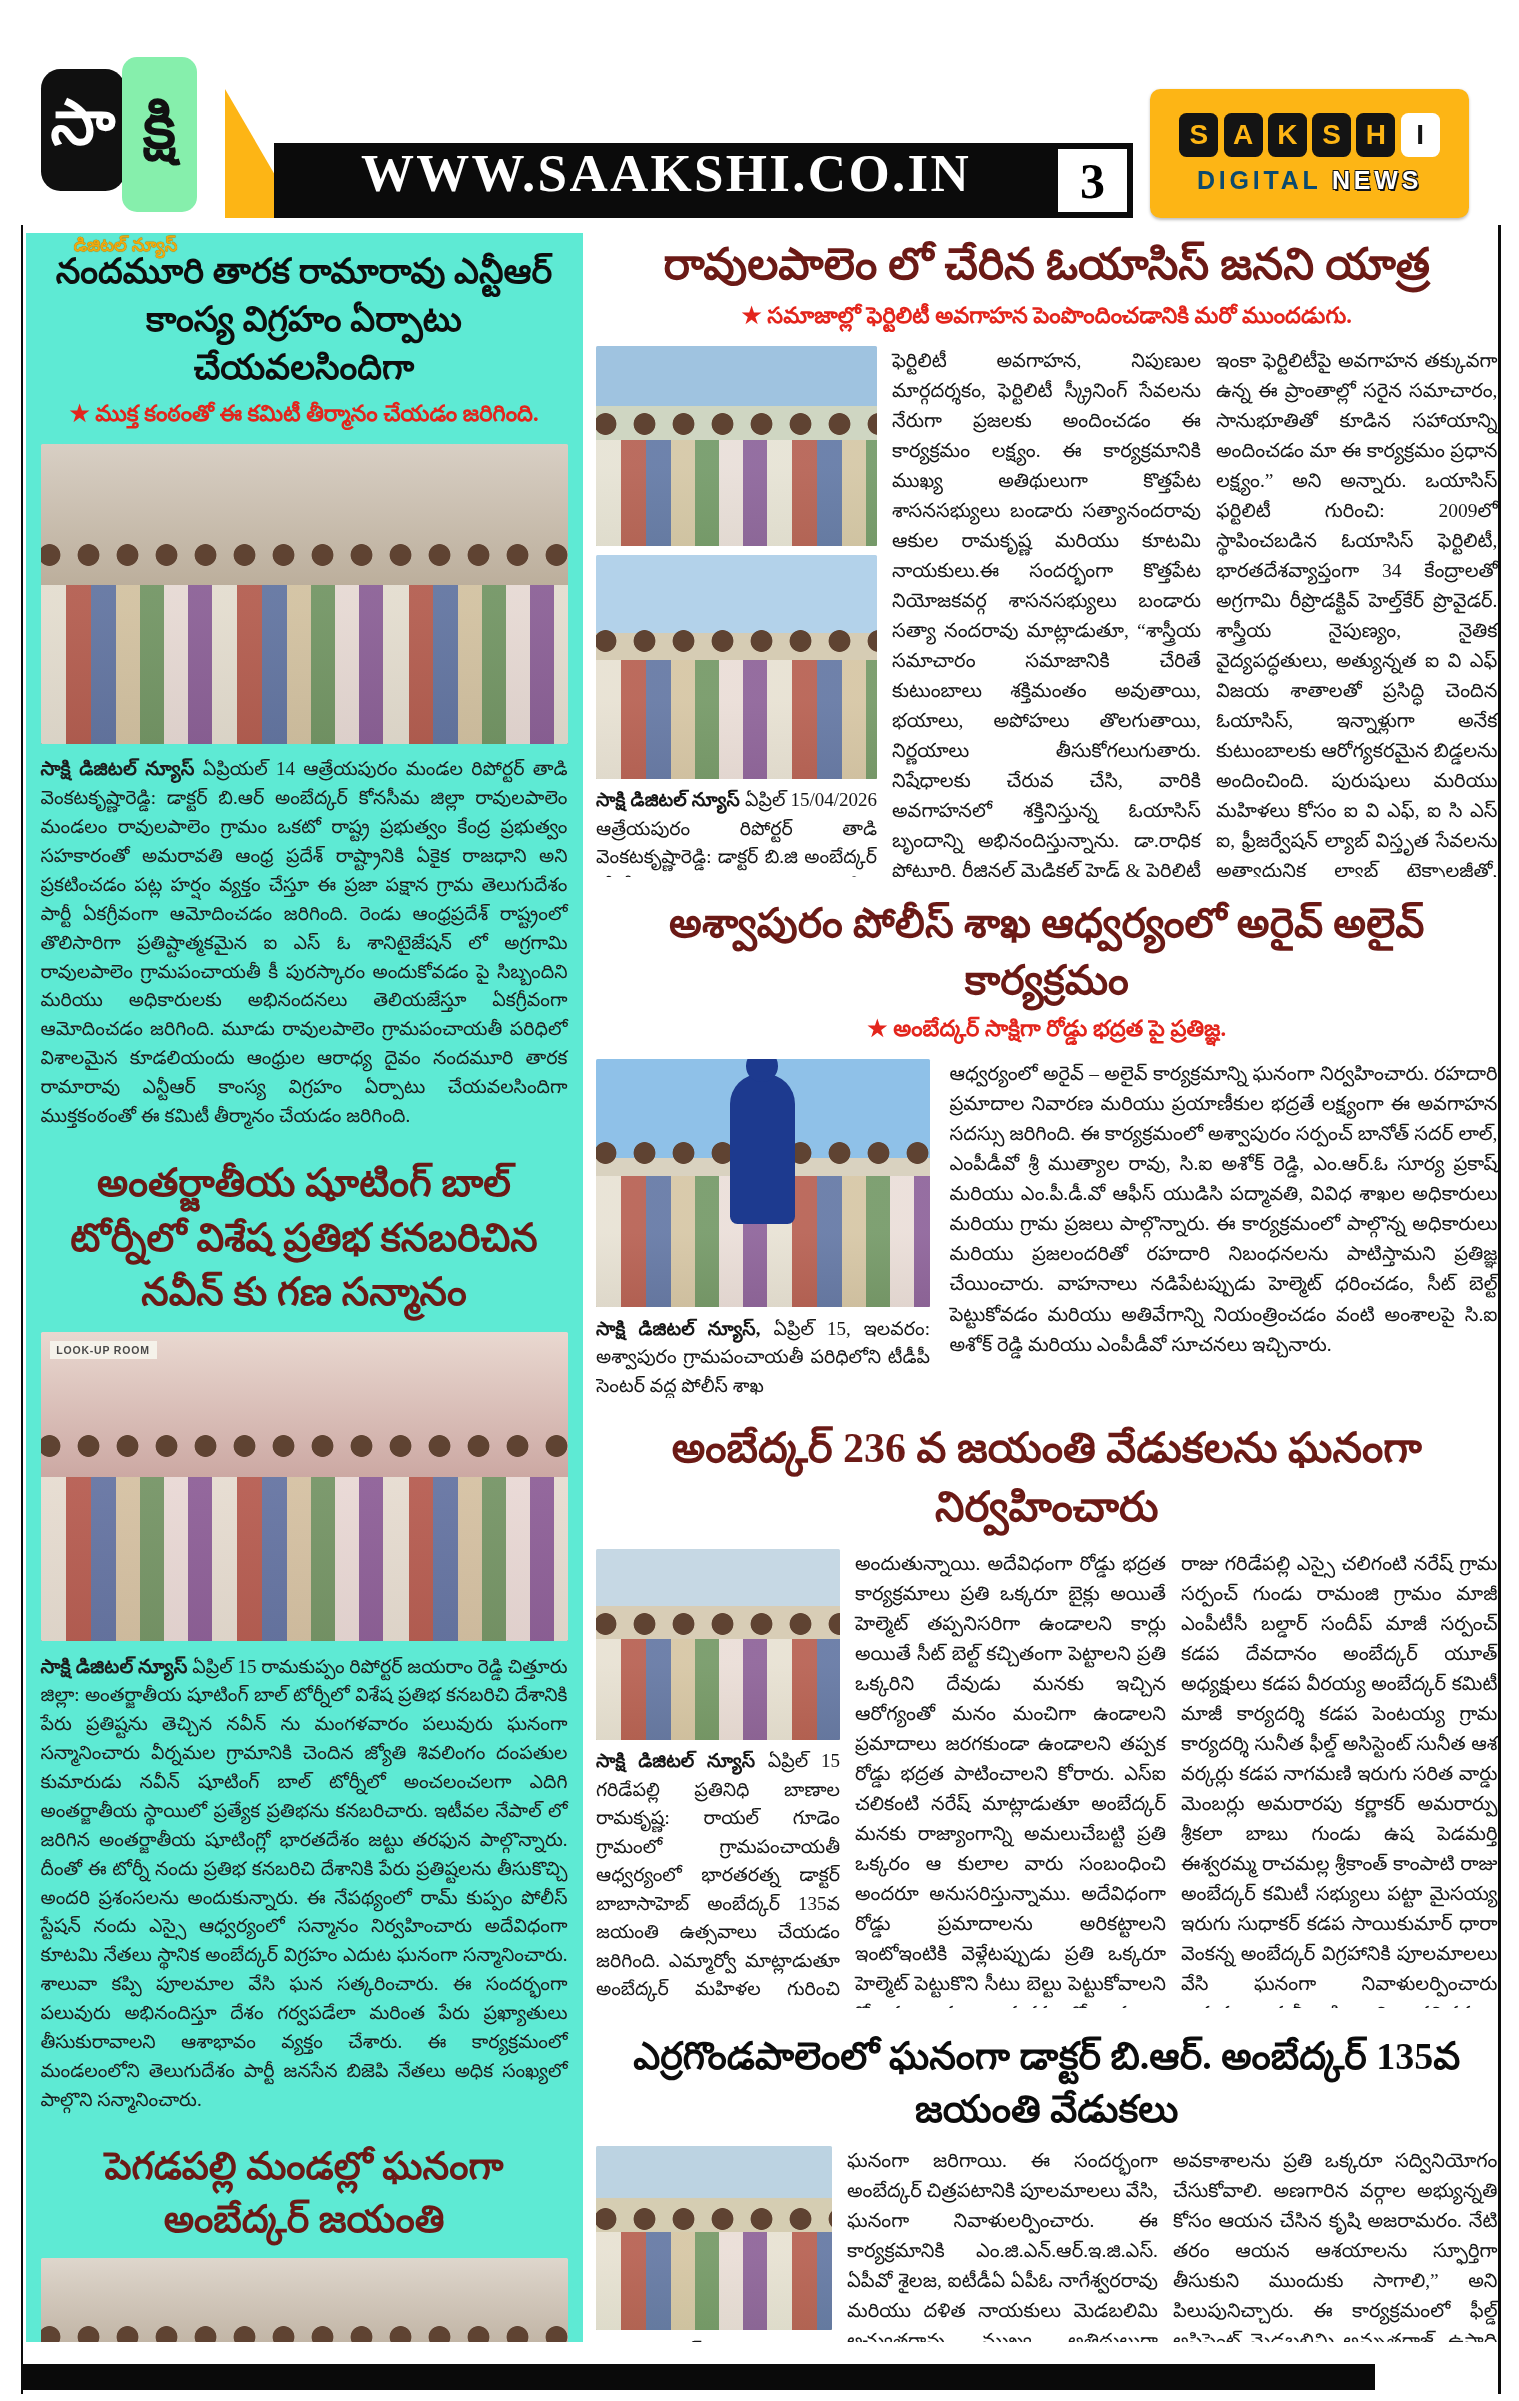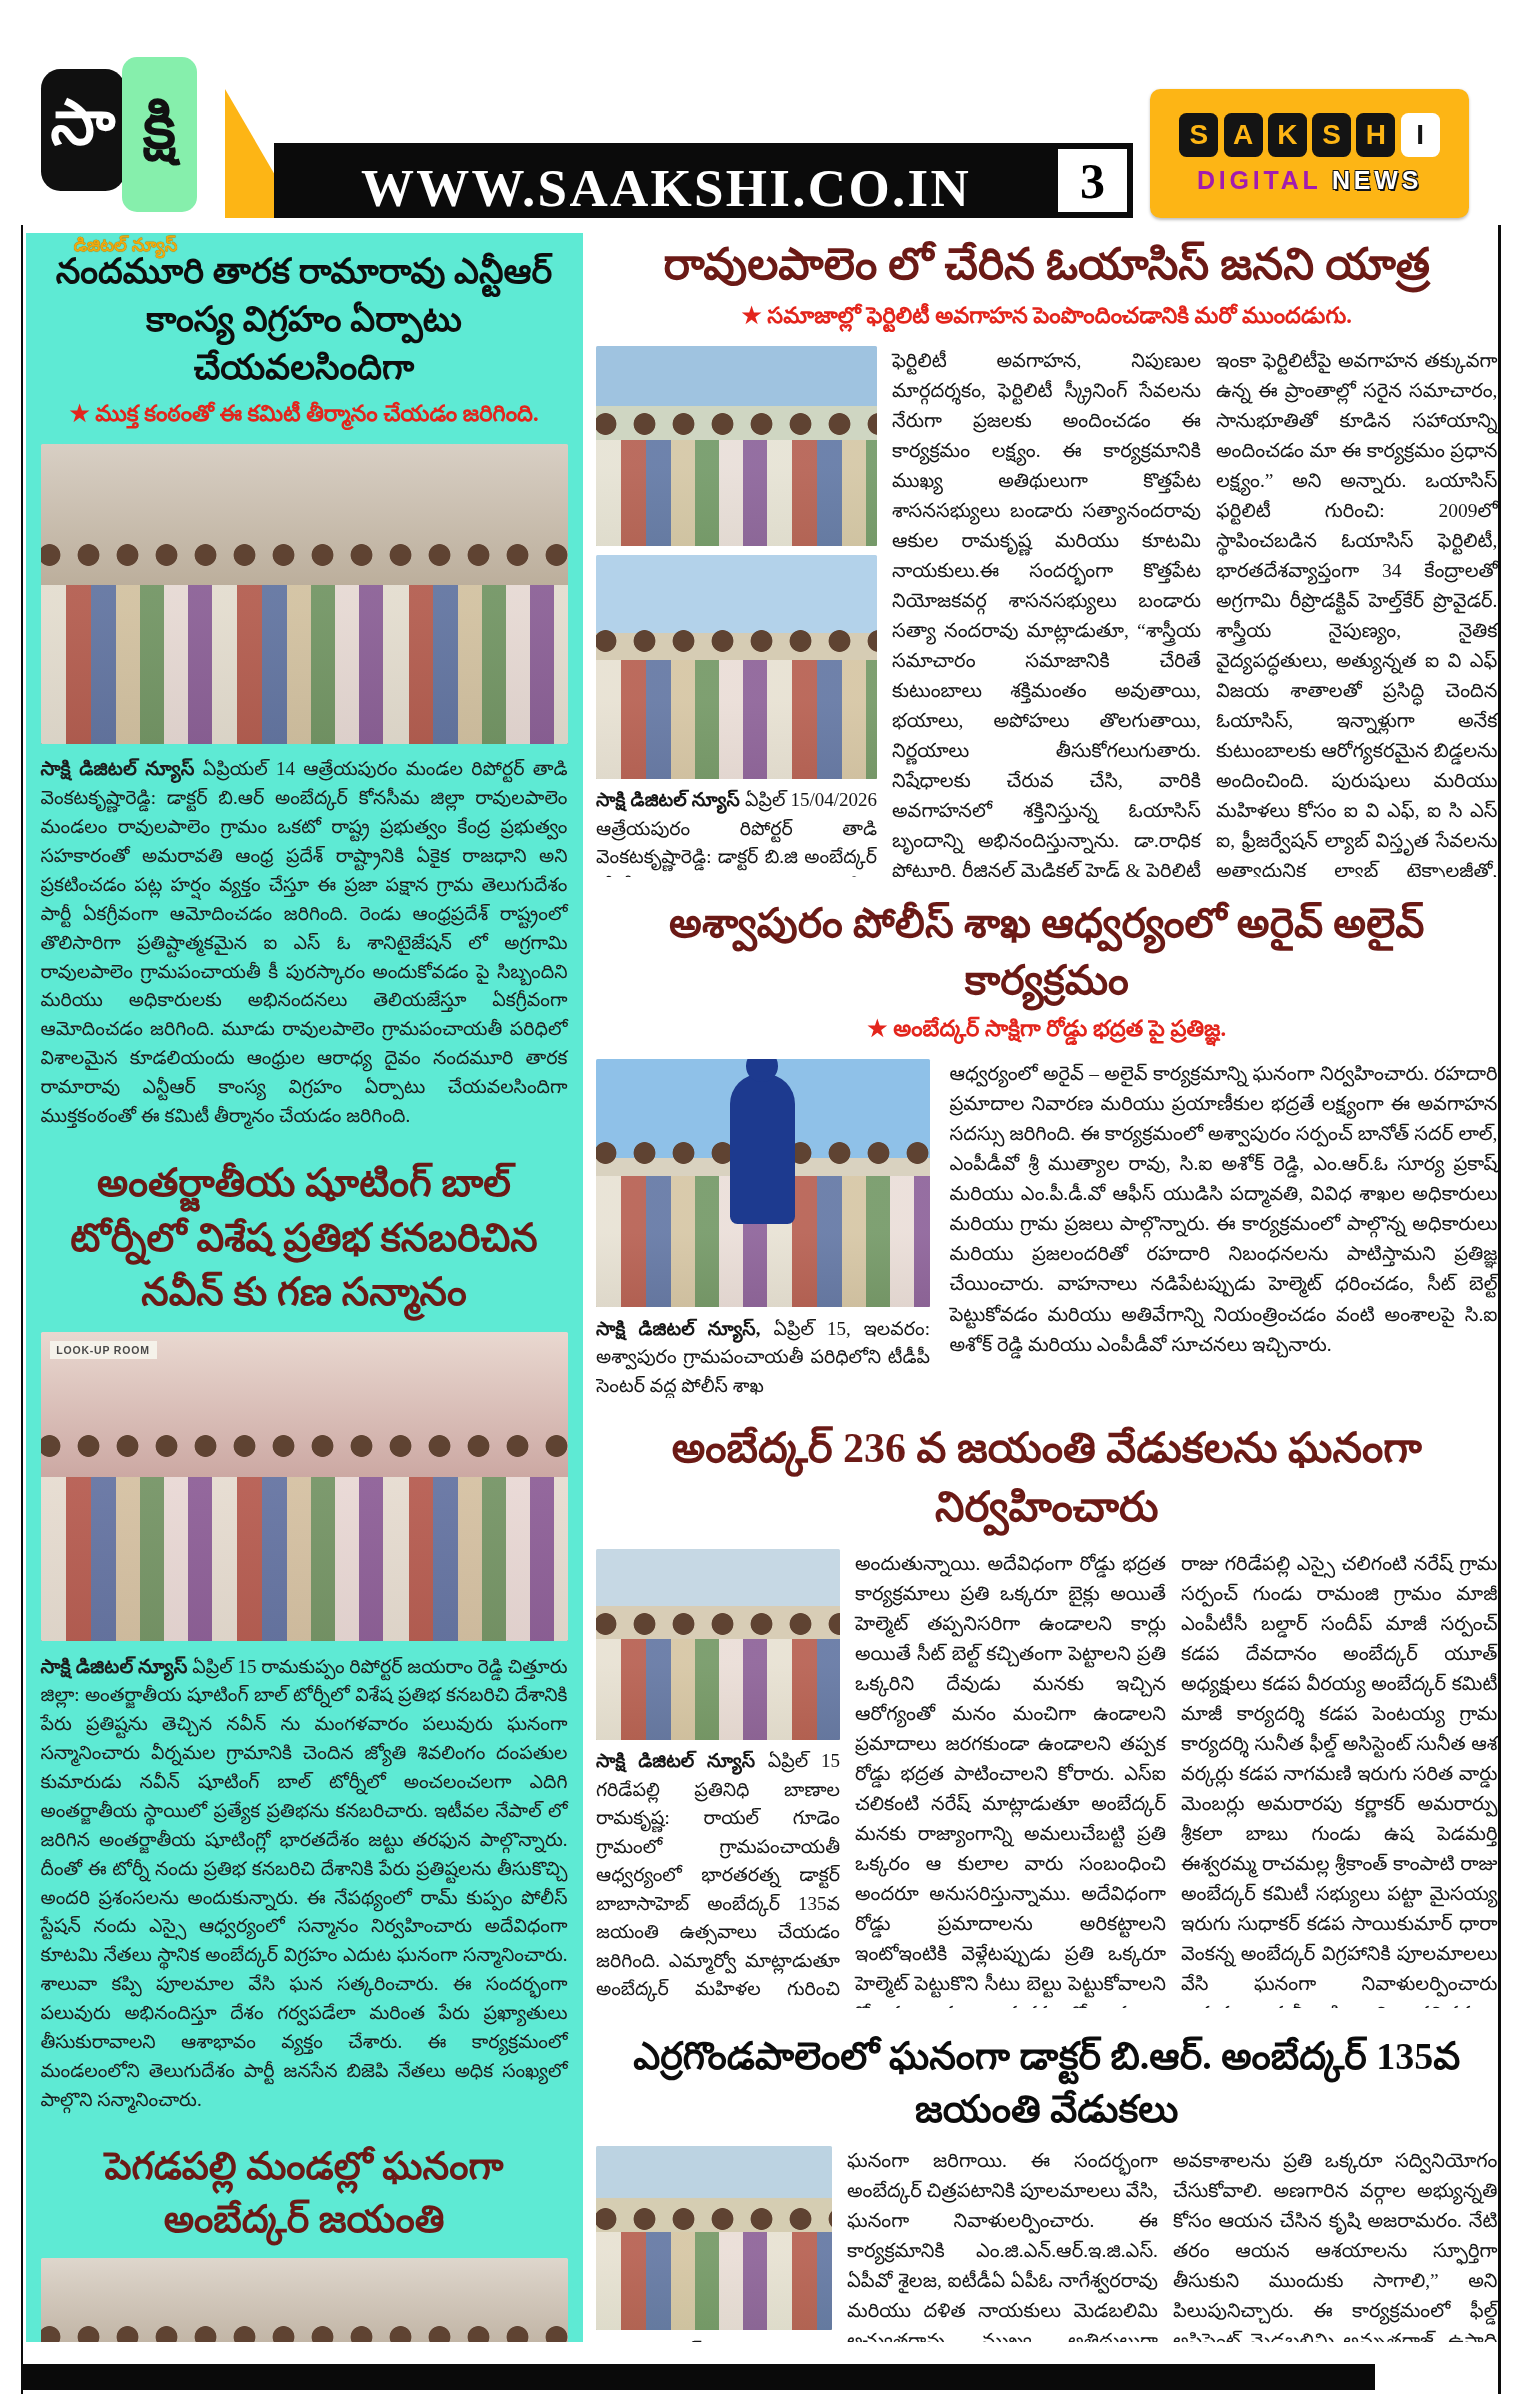--- a/index.html
+++ b/index.html
@@ -20,33 +20,33 @@
   .tile-black{width:84px;height:122px;background:#101010;border-radius:19.5px;color:#fff;
     font-size:63px;font-weight:bold;display:flex;align-items:center;justify-content:center}
   .tile-yellow{width:75px;height:155px;background:#86efac;border-radius:15px;color:#111;
     font-size:63px;font-weight:bold;display:flex;align-items:center;justify-content:center;
     margin-left:-3px;margin-top:-12px}
   .logo-caption{margin-top:23px;width:169px;text-align:center;color:#efa90e;
     font:bold 18px "Liberation Sans",sans-serif;text-shadow:0 0 0.8px #7a5a00}
   .flag{position:absolute;left:225px;top:89px;width:75px;height:129px;background:#fdb515;
     clip-path:polygon(0 0,100% 100%,0 100%)}
   .urlbar{position:absolute;left:274px;top:143px;width:859px;height:75px;background:#0b0b0b;
-    display:flex;align-items:flex-end}
+    display:flex;align-items:flex-start}
   .url{flex:1;text-align:center;color:#fff;font-size:53px;font-weight:bold;letter-spacing:2.3px}
   .pagenum{width:69px;height:63px;background:#fff;color:#000;margin:6px 6px 6px 0;
     display:flex;align-items:center;justify-content:center;font-size:50px;font-weight:bold}
   .brand{position:absolute;right:51px;top:89px;width:319px;height:129px;background:#fdb515;
     border-radius:10.5px;display:flex;flex-direction:column;align-items:center;justify-content:center;gap:9px;
     box-shadow:0 1.5px 3px rgba(0,0,0,.25)}
   .brand-row1{display:flex;gap:5.3px}
   .brand-letter{width:39px;height:44px;background:#141414;color:#fdb515;border-radius:7.5px;
     font:bold 28px "Liberation Sans",sans-serif;display:flex;align-items:center;justify-content:center}
   .brand-letter.alt{background:#fff;color:#141414}
   .brand-row2{font:900 25px "Liberation Sans",sans-serif;letter-spacing:3.8px}
-  .b2a{color:#a21caf}
+  .b2a{color:#0c4a6e}
   .b2b{color:#ffffff;text-shadow:-0.8px -0.8px 0 #141414,0.8px -0.8px 0 #141414,-0.8px 0.8px 0 #141414,1.5px 1.5px 0 #141414}
 
   
   main{display:flex;gap:13.5px;padding:7.5px 22.5px 0 25.5px}
   .left-col{width:557px;flex:0 0 557px;background:#5eead4;padding:12px 15px;box-sizing:border-box;
     height:2109px;overflow:hidden}
   .right-col{flex:1;height:2109px;overflow:hidden;display:flex;flex-direction:column}
 
   
   .hl-a{font-size:35px;font-weight:bold;color:#0e0e0e;text-align:center;line-height:1.38;margin:3px 4.5px 7.5px}

